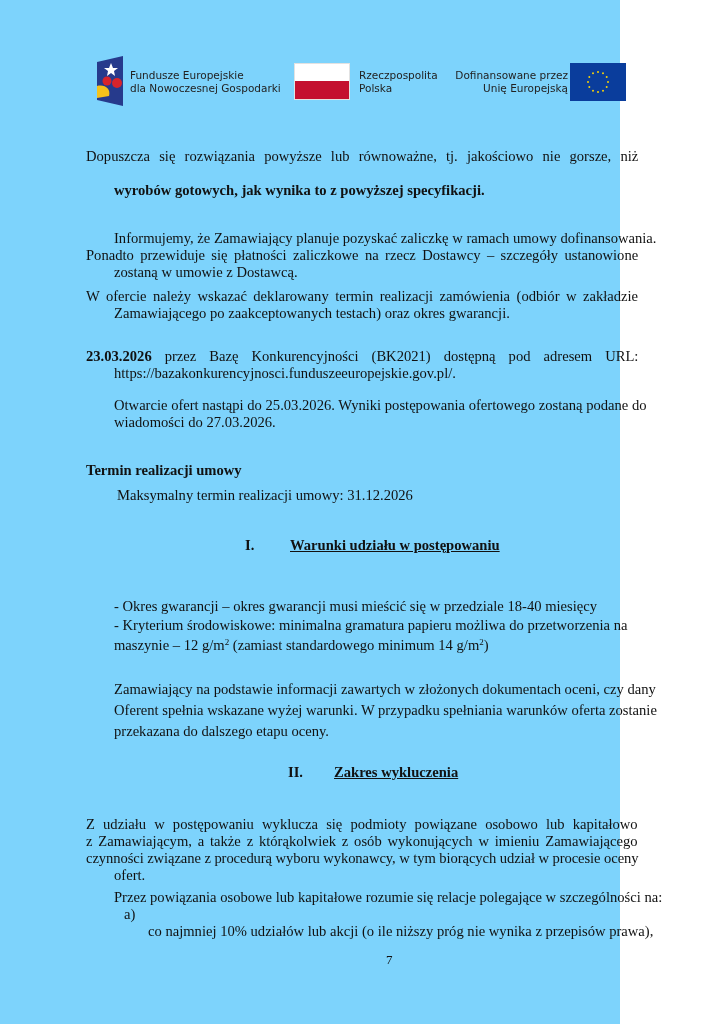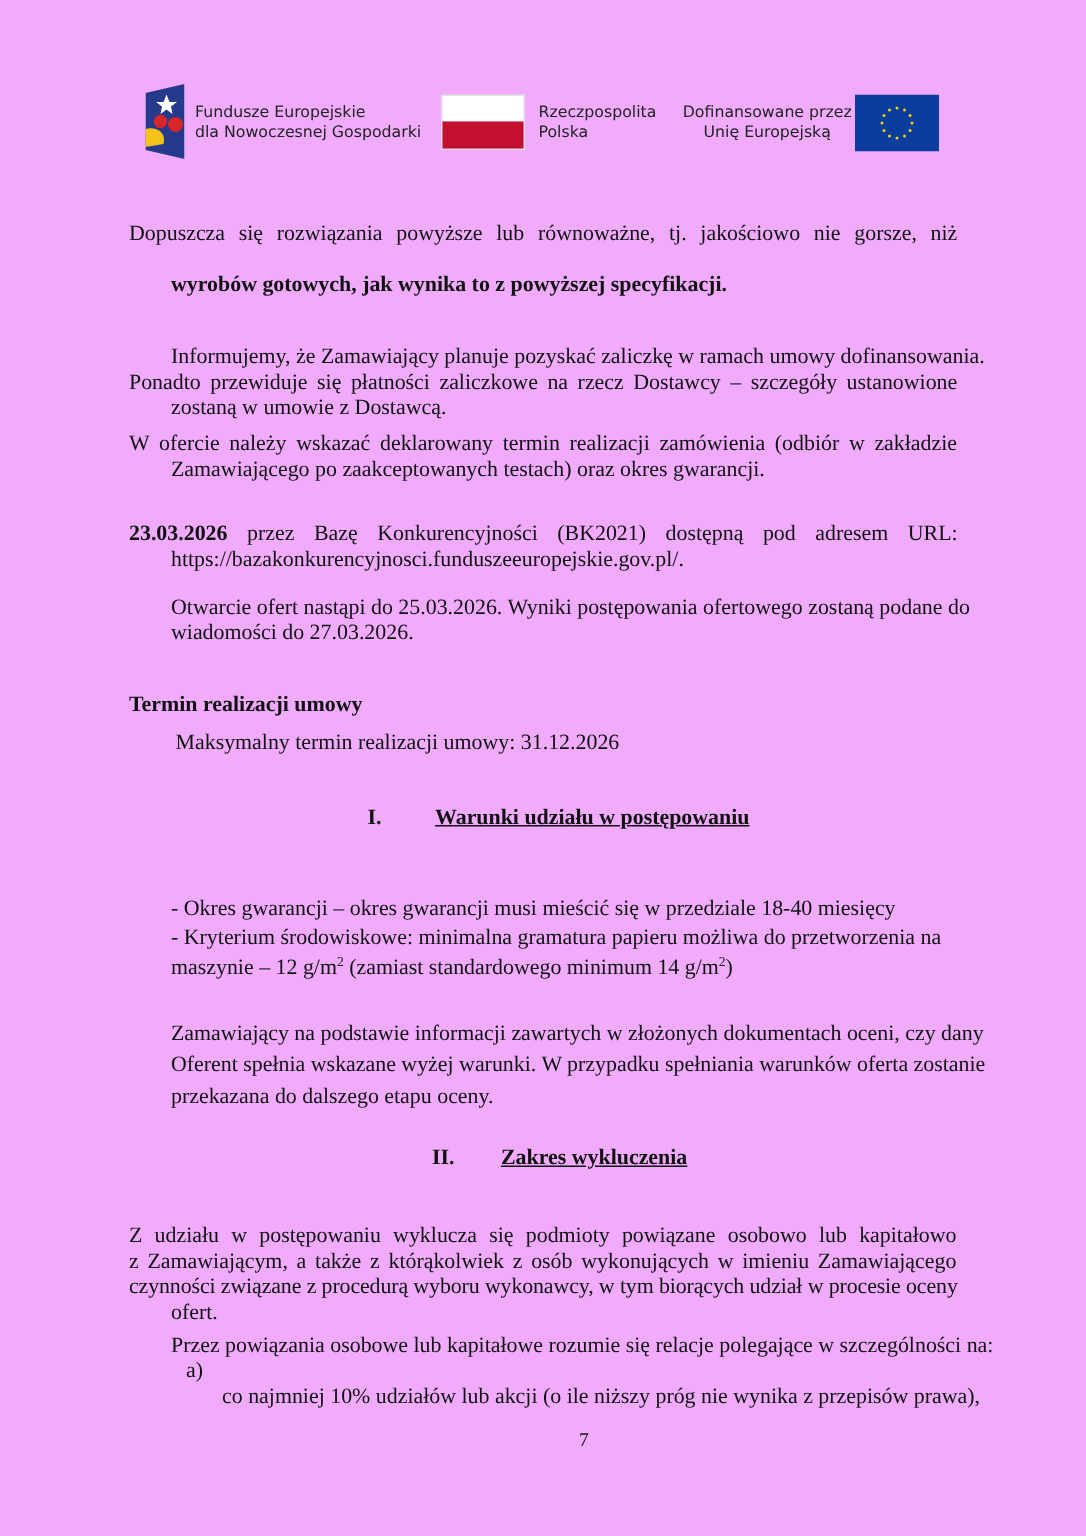--- a/index.html
+++ b/index.html
@@ -1,17 +1,17 @@
 <!DOCTYPE html>
 <html><head>
 <meta charset="utf-8">
 <style>
   html, body { margin: 0; padding: 0; background: #ffffff; }
   body { width: 724px; height: 1024px; position: relative; overflow: hidden; }
-  .page { position: absolute; left: 0; top: 0; width: 724px; height: 1024px; background: #f0abfc; }
+  .page { position: absolute; left: 0; top: 0; width: 620px; height: 1024px; background: #7dd3fc; }
   .serif { font-family: "Liberation Serif", "DejaVu Serif", serif; color: #111; }
   .logo-text { font-family: "DejaVu Sans", "Liberation Sans", sans-serif; font-size: 10.5px; color: #222; line-height: 13px; position: absolute; }
   .line { position: absolute; left: 86px; font-size: 14.6px; white-space: nowrap; line-height: 17px; margin-left: 28px; }
   .just { position: absolute; left: 86px; width: 552px; font-size: 14.6px; line-height: 17px; text-align: justify; text-align-last: justify; white-space: nowrap; }
   b { font-weight: bold; }
   .heading { position: absolute; font-size: 14.6px; font-weight: bold; line-height: 17px; white-space: nowrap; }
   .u { text-decoration: underline; }
   sup { font-size: 9px; vertical-align: 5px; line-height: 0; }
 </style>
 </head>
@@ -35,21 +35,21 @@
 
     <div style="position:absolute;left:294px;top:63px;width:56px;height:37px;border:1px solid #e2e2e2;box-sizing:border-box;">
       <div style="height:17px;background:#ffffff;"></div>
       <div style="height:18px;background:#c4102f;"></div>
     </div>
     <div class="logo-text" style="left:359px;top:69px;">
       <div>Rzeczpospolita</div>
       <div>Polska</div>
     </div>
 
-    <div class="logo-text" style="left:455px;top:69px;width:113px;text-align:center;">
+    <div class="logo-text" style="left:455px;top:69px;width:113px;text-align:right;">
       <div>Dofinansowane przez</div>
       <div>Unię Europejską</div>
     </div>
 
     <svg style="position:absolute;left:570px;top:63px;" width="56" height="38" viewBox="0 0 56 38">
       <rect x="0" y="0" width="56" height="38" fill="#0a3d9c"></rect>
       <g fill="#f5d20a">
         <circle cx="28" cy="9" r="1"></circle>
         <circle cx="33" cy="10.3" r="1"></circle>
         <circle cx="36.7" cy="14" r="1"></circle>

